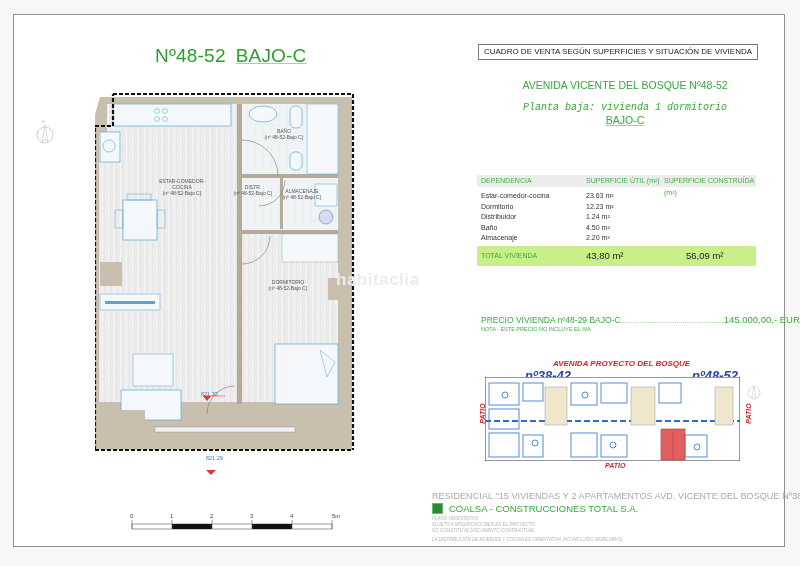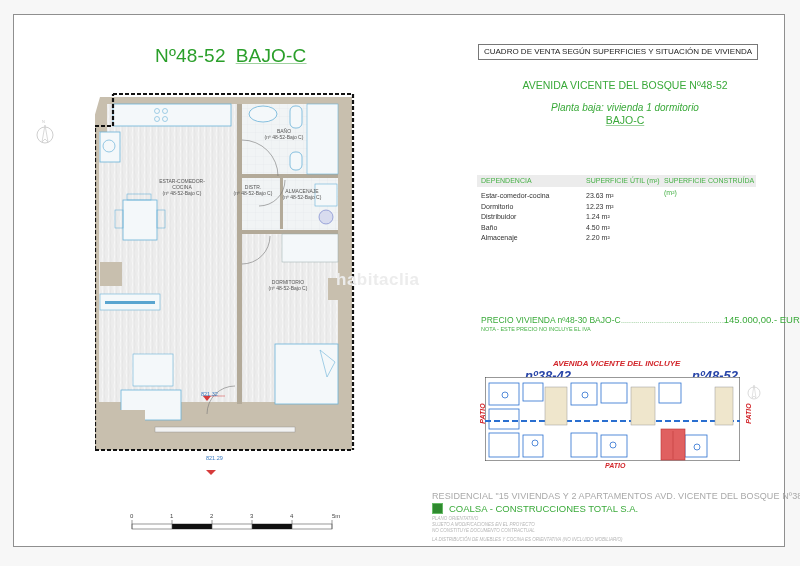--- a/index.html
+++ b/index.html
@@ -15,21 +15,21 @@
   .title-main {
     left: 155px; top: 45px; font-size: 19px; color: #2a9f2a; letter-spacing: 0.2px; white-space: nowrap;
   }
   .title-main .u { text-decoration: underline; text-decoration-color: #9ed29e; margin-left: 10px; }
   .box-title {
     left: 478px; top: 44px; width: 280px; height: 16px; border: 1px solid #777; box-sizing: border-box;
     font-size: 8px; color: #222; text-align: center; line-height: 14px; white-space: nowrap;
   }
   .addr { left: 470px; width: 310px; text-align: center; color: #39a939; white-space: nowrap; }
   .addr1 { top: 79px; font-size: 10.5px; }
-  .addr2 { top: 102px; font-size: 10px; font-style: italic; }
+  .addr2 { top: 102px; font-size: 10px; font-style: italic; font-family: Liberation Mono, monospace; }
   .addr3 { top: 114px; font-size: 10.5px; text-decoration: underline; text-decoration-color: #9ed29e; }
 
   .tbl { left: 477px; top: 175px; width: 279px; }
   .thead {
     height: 12px; background: #ececec; display: flex; font-size: 7px; color: #45b045; line-height: 12px;
   }
   .thead div:nth-child(1) { width: 105px; padding-left: 4px; }
   .thead div:nth-child(2) { width: 78px; }
   .thead div:nth-child(3) { flex: 1; }
   .trow { display: flex; font-size: 7px; color: #333; height: 10.5px; line-height: 10.5px; }
@@ -244,28 +244,33 @@
       <div class="c1">Baño</div>
       <div class="c2">4.50 m²</div>
       <div class="c3"></div>
     </div>
     <div class="trow">
       <div class="c1">Almacenaje</div>
       <div class="c2">2.20 m²</div>
       <div class="c3"></div>
     </div>
   </div>
+  <div class="ttotal">
+    <div class="c1">TOTAL VIVIENDA</div>
+    <div class="c2">43,80 m²</div>
+    <div class="c3">56,09 m²</div>
+  </div>
 </div>
 
 <div class="abs price">
-  <span>PRECIO VIVIENDA nº48-30  BAJO-C</span><span class="dots">..................................................</span><span class="amt">145.000,00.- EUROS</span>
+  <span>PRECIO VIVIENDA nº48-29  BAJO-C</span><span class="dots">..................................................</span><span class="amt">145.000,00.- EUROS</span>
 </div>
 <div class="abs nota">NOTA - ESTE PRECIO NO INCLUYE EL IVA</div>
 
-<div class="abs site-title">AVENIDA VICENTE DEL INCLUYE</div>
+<div class="abs site-title">AVENIDA PROYECTO DEL BOSQUE</div>
 <div class="abs site-lbl" style="left:525px;top:368px;">nº38-42</div>
 <div class="abs site-lbl" style="left:610px;top:376px;text-decoration:underline;">nº44-46</div>
 <div class="abs site-lbl" style="left:692px;top:368px;">nº48-52</div>
 
 <div class="abs" style="left:485px;top:377px;width:255px;height:84px;">
   <svg width="255" height="84" viewBox="0 0 255 84">
     <rect x="0" y="0" width="255" height="84" fill="#ffffff" stroke="#333" stroke-width="1"></rect>
     <g stroke="#2a6fd0" stroke-width="0.8" fill="none">
       <rect x="4" y="6" width="30" height="22"></rect>
         <rect x="4" y="32" width="30" height="20"></rect>

